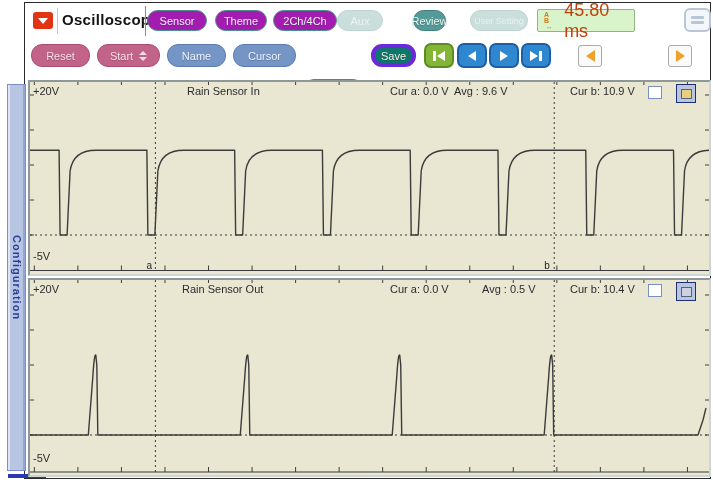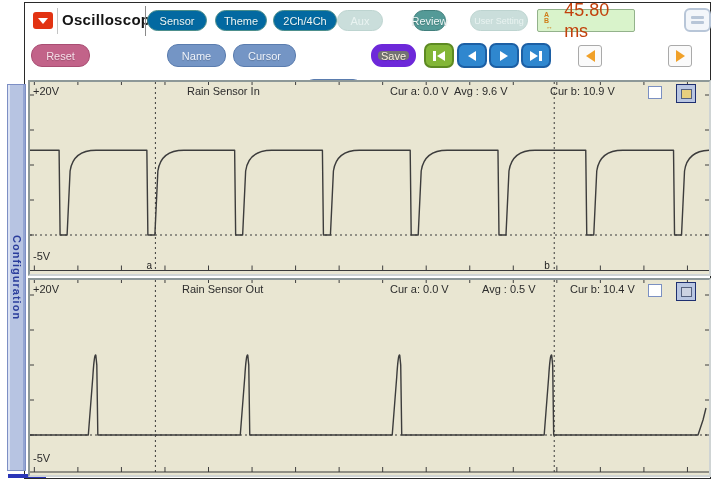--- a/index.html
+++ b/index.html
@@ -10,26 +10,26 @@
   .vsep{position:absolute;width:1px;background:#c4c4c4;}
   .title{position:absolute;left:62px;top:11px;font-size:15px;font-weight:bold;color:#151515;letter-spacing:.3px;}
   .drop{position:absolute;left:33px;top:12px;width:20px;height:17px;background:#e23312;border-radius:3px;
         display:flex;align-items:center;justify-content:center;}
   .drop .tri{width:0;height:0;border-left:5px solid transparent;border-right:5px solid transparent;border-top:6px solid #fff;}
   .pill{position:absolute;box-sizing:border-box;display:flex;align-items:center;justify-content:center;
         border-radius:11px;font-size:11px;cursor:default;white-space:nowrap;
         text-shadow:0 1px 1px rgba(0,0,0,.2);}
   .r1{top:10px;height:21px;}
   .r2{top:44px;height:23px;}
-  .teal{background:#0369a1;border:1px solid #4d8f8c;color:#eef6f5;}
+  .teal{background:#a21caf;border:1px solid #4d8f8c;color:#eef6f5;}
   .teal-dk{background:#549a97;border:1px solid #417f7c;color:#eef6f5;}
   .dis{background:#cadedb;border:1px solid #bdd4d0;color:#e9f3f1;text-shadow:none;}
   .rose{background:#c26389;border:1px solid #a94e73;color:#f6dfe9;}
   .blu{background:#7495c5;border:1px solid #5a7cae;color:#edf2fa;}
-  .sav{background:#737373;border:7px solid #6d28d9;color:#f9efdd;}
+  .sav{background:#0f766e;border:4px solid #6d28d9;color:#f9efdd;}
   .spin{display:flex;flex-direction:column;margin-left:6px;line-height:4px;}
   .spin i{width:0;height:0;border-left:4px solid transparent;border-right:4px solid transparent;}
   .spin .u{border-bottom:4px solid #f2dce6;margin-bottom:2px;}
   .spin .d{border-top:4px solid #f2dce6;}
   .abbox{position:absolute;left:537px;top:9px;width:98px;height:23px;background:#d9f3cb;
          border:1px solid #93b28b;border-radius:2px;box-sizing:border-box;
          display:flex;align-items:center;padding-left:6px;}
   .abico{display:flex;flex-direction:column;align-items:center;color:#cf7d18;font-weight:bold;
          font-size:7px;line-height:6px;}
   .abval{font-size:18px;color:#c2410c;margin-left:9px;}
@@ -96,20 +96,27 @@
     </div>
     <div class="abval">45.80 ms</div>
   </div>
 
   <div class="printer">
     <i></i>
     <i></i>
   </div>
 
   <div class="pill r2 rose" style="left:31px;width:59px;">Reset</div>
+  <div class="pill r2 rose" style="left:97px;width:63px;">
+    <span>Start</span>
+    <span class="spin">
+        <i class="u"></i>
+        <i class="d"></i>
+      </span>
+  </div>
   <div class="pill r2 blu" style="left:167px;width:59px;">Name</div>
   <div class="pill r2 blu" style="left:233px;width:63px;">Cursor</div>
   <div class="pill r2 blu" style="left:303px;width:61px;margin-top:35px;">ViewAll</div>
   <div class="pill r2 sav" style="left:371px;width:45px;">Save</div>
 
   <div class="navbtn ngreen" style="left:424px;">
     <span class="nbar"></span>
       <span class="tl"></span>
   </div>
   <div class="navbtn nblue" style="left:457px;">
@@ -184,21 +191,21 @@
         <line x1="125.3952" y1="0" x2="125.3952" y2="188.5" stroke="#3a3a3a" stroke-width="1" stroke-dasharray="2 3"></line>
         <line x1="524.2216000000001" y1="0" x2="524.2216000000001" y2="188.5" stroke="#3a3a3a" stroke-width="1" stroke-dasharray="2 3"></line>
         <text x="116.3952" y="186.5" font-size="10" fill="#222" font-family="Liberation Sans, sans-serif">a</text>
         <text x="514.2216000000001" y="186.5" font-size="10" fill="#222" font-family="Liberation Sans, sans-serif">b</text>
         <path d="M 0 68.3 L 29.090400000000002 68.3 L 30.090400000000002 153 L 37.0904 153 L 40.0904 89 Q 43.0904 68.3 66.0904 68.3 L 116.86703999999999 68.3 L 117.86703999999999 153 L 124.86703999999999 153 L 127.86703999999999 89 Q 130.86703999999997 68.3 153.86703999999997 68.3 L 204.64368000000002 68.3 L 205.64368000000002 153 L 212.64368000000002 153 L 215.64368000000002 89 Q 218.64368000000002 68.3 241.64368000000002 68.3 L 292.42032 68.3 L 293.42032 153 L 300.42032 153 L 303.42032 89 Q 306.42032 68.3 329.42032 68.3 L 380.19696 68.3 L 381.19696 153 L 388.19696 153 L 391.19696 89 Q 394.19696 68.3 417.19696 68.3 L 467.9736 68.3 L 468.9736 153 L 475.9736 153 L 478.9736 89 Q 481.9736 68.3 504.9736 68.3 L 555.7502400000001 68.3 L 556.7502400000001 153 L 563.7502400000001 153 L 566.7502400000001 89 Q 569.7502400000001 68.3 592.7502400000001 68.3 L 643.52688 68.3 L 644.52688 153 L 651.52688 153 L 654.52688 89 Q 657.52688 68.3 680.52688 68.3 L 679 68.3" fill="none" stroke="#3c3c3c" stroke-width="1.4" stroke-linejoin="round"></path>
       </svg>
     <div class="plabel" style="left:3px;top:3px;">+20V</div>
     <div class="plabel" style="left:157px;top:3px;">Rain Sensor In</div>
     <div class="plabel" style="left:360px;top:3px;">Cur a: 0.0 V</div>
     <div class="plabel" style="left:424px;top:3px;">Avg : 9.6 V</div>
-    <div class="plabel" style="left:520px;top:3px;">Cur b: 10.9 V</div>
+    <div class="plabel" style="left:540px;top:3px;">Cur b: 10.9 V</div>
     <div class="plabel" style="left:3px;top:168px;">-5V</div>
     <div class="cb-small"></div>
     <div class="cb-big">
       <div class="cb-big-inner" style="background: rgb(232, 207, 126);"></div>
     </div>
   </div>
 
   <div class="panel p2">
     <svg id="wave-1" class="wave" width="679" height="195" viewBox="0 0 679 195">
         <line x1="4.35" y1="0" x2="4.35" y2="3" stroke="#3f3f3f" stroke-width="1"></line>

